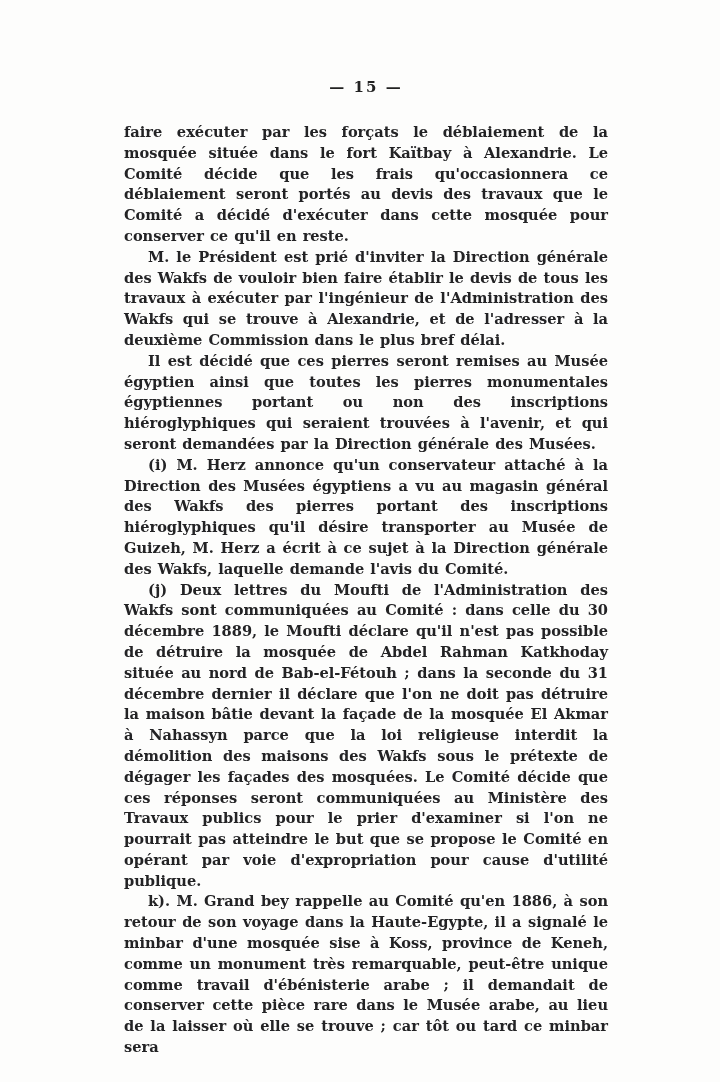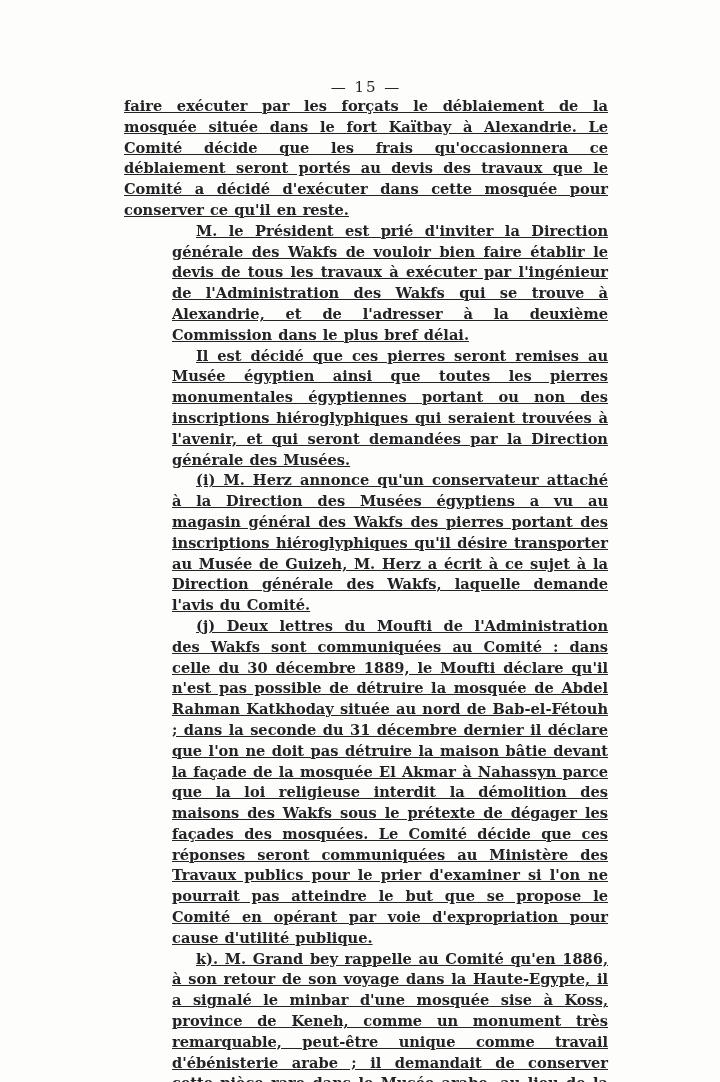--- a/index.html
+++ b/index.html
@@ -19,38 +19,37 @@
   }
   .text-block {
     position: absolute;
     left: 124px;
     top: 78px;
     width: 484px;
   }
   .page-number {
     text-align: center;
     font-size: 15px;
-    font-weight: normal;
+    font-weight: bold;
     letter-spacing: 2px;
+    margin-bottom: 26px;
     color: #222;
   }
   .para {
     margin: 0;
     text-align: justify;
     font-size: 14.6px;
     line-height: 20.8px;
     font-weight: bold;
     -webkit-font-smoothing: antialiased;
     word-spacing: 1px;
     color: #232325;
-    text-decoration: underline;
   }
   .para.indent {
     text-indent: 24px;
-    margin-left: 48px;
   }
 </style>
 </head>
 <body>
 
 <div class="scan-page">
   <div class="text-block">
     <div class="page-number">— 15 —</div>
     <div>
         <p class="para">faire exécuter par les forçats le déblaiement de la mosquée située dans le fort Kaïtbay à Alexandrie. Le Comité décide que les frais qu'occasionnera ce déblaiement seront portés au devis des travaux que le Comité a décidé d'exécuter dans cette mosquée pour conserver ce qu'il en reste.</p>

